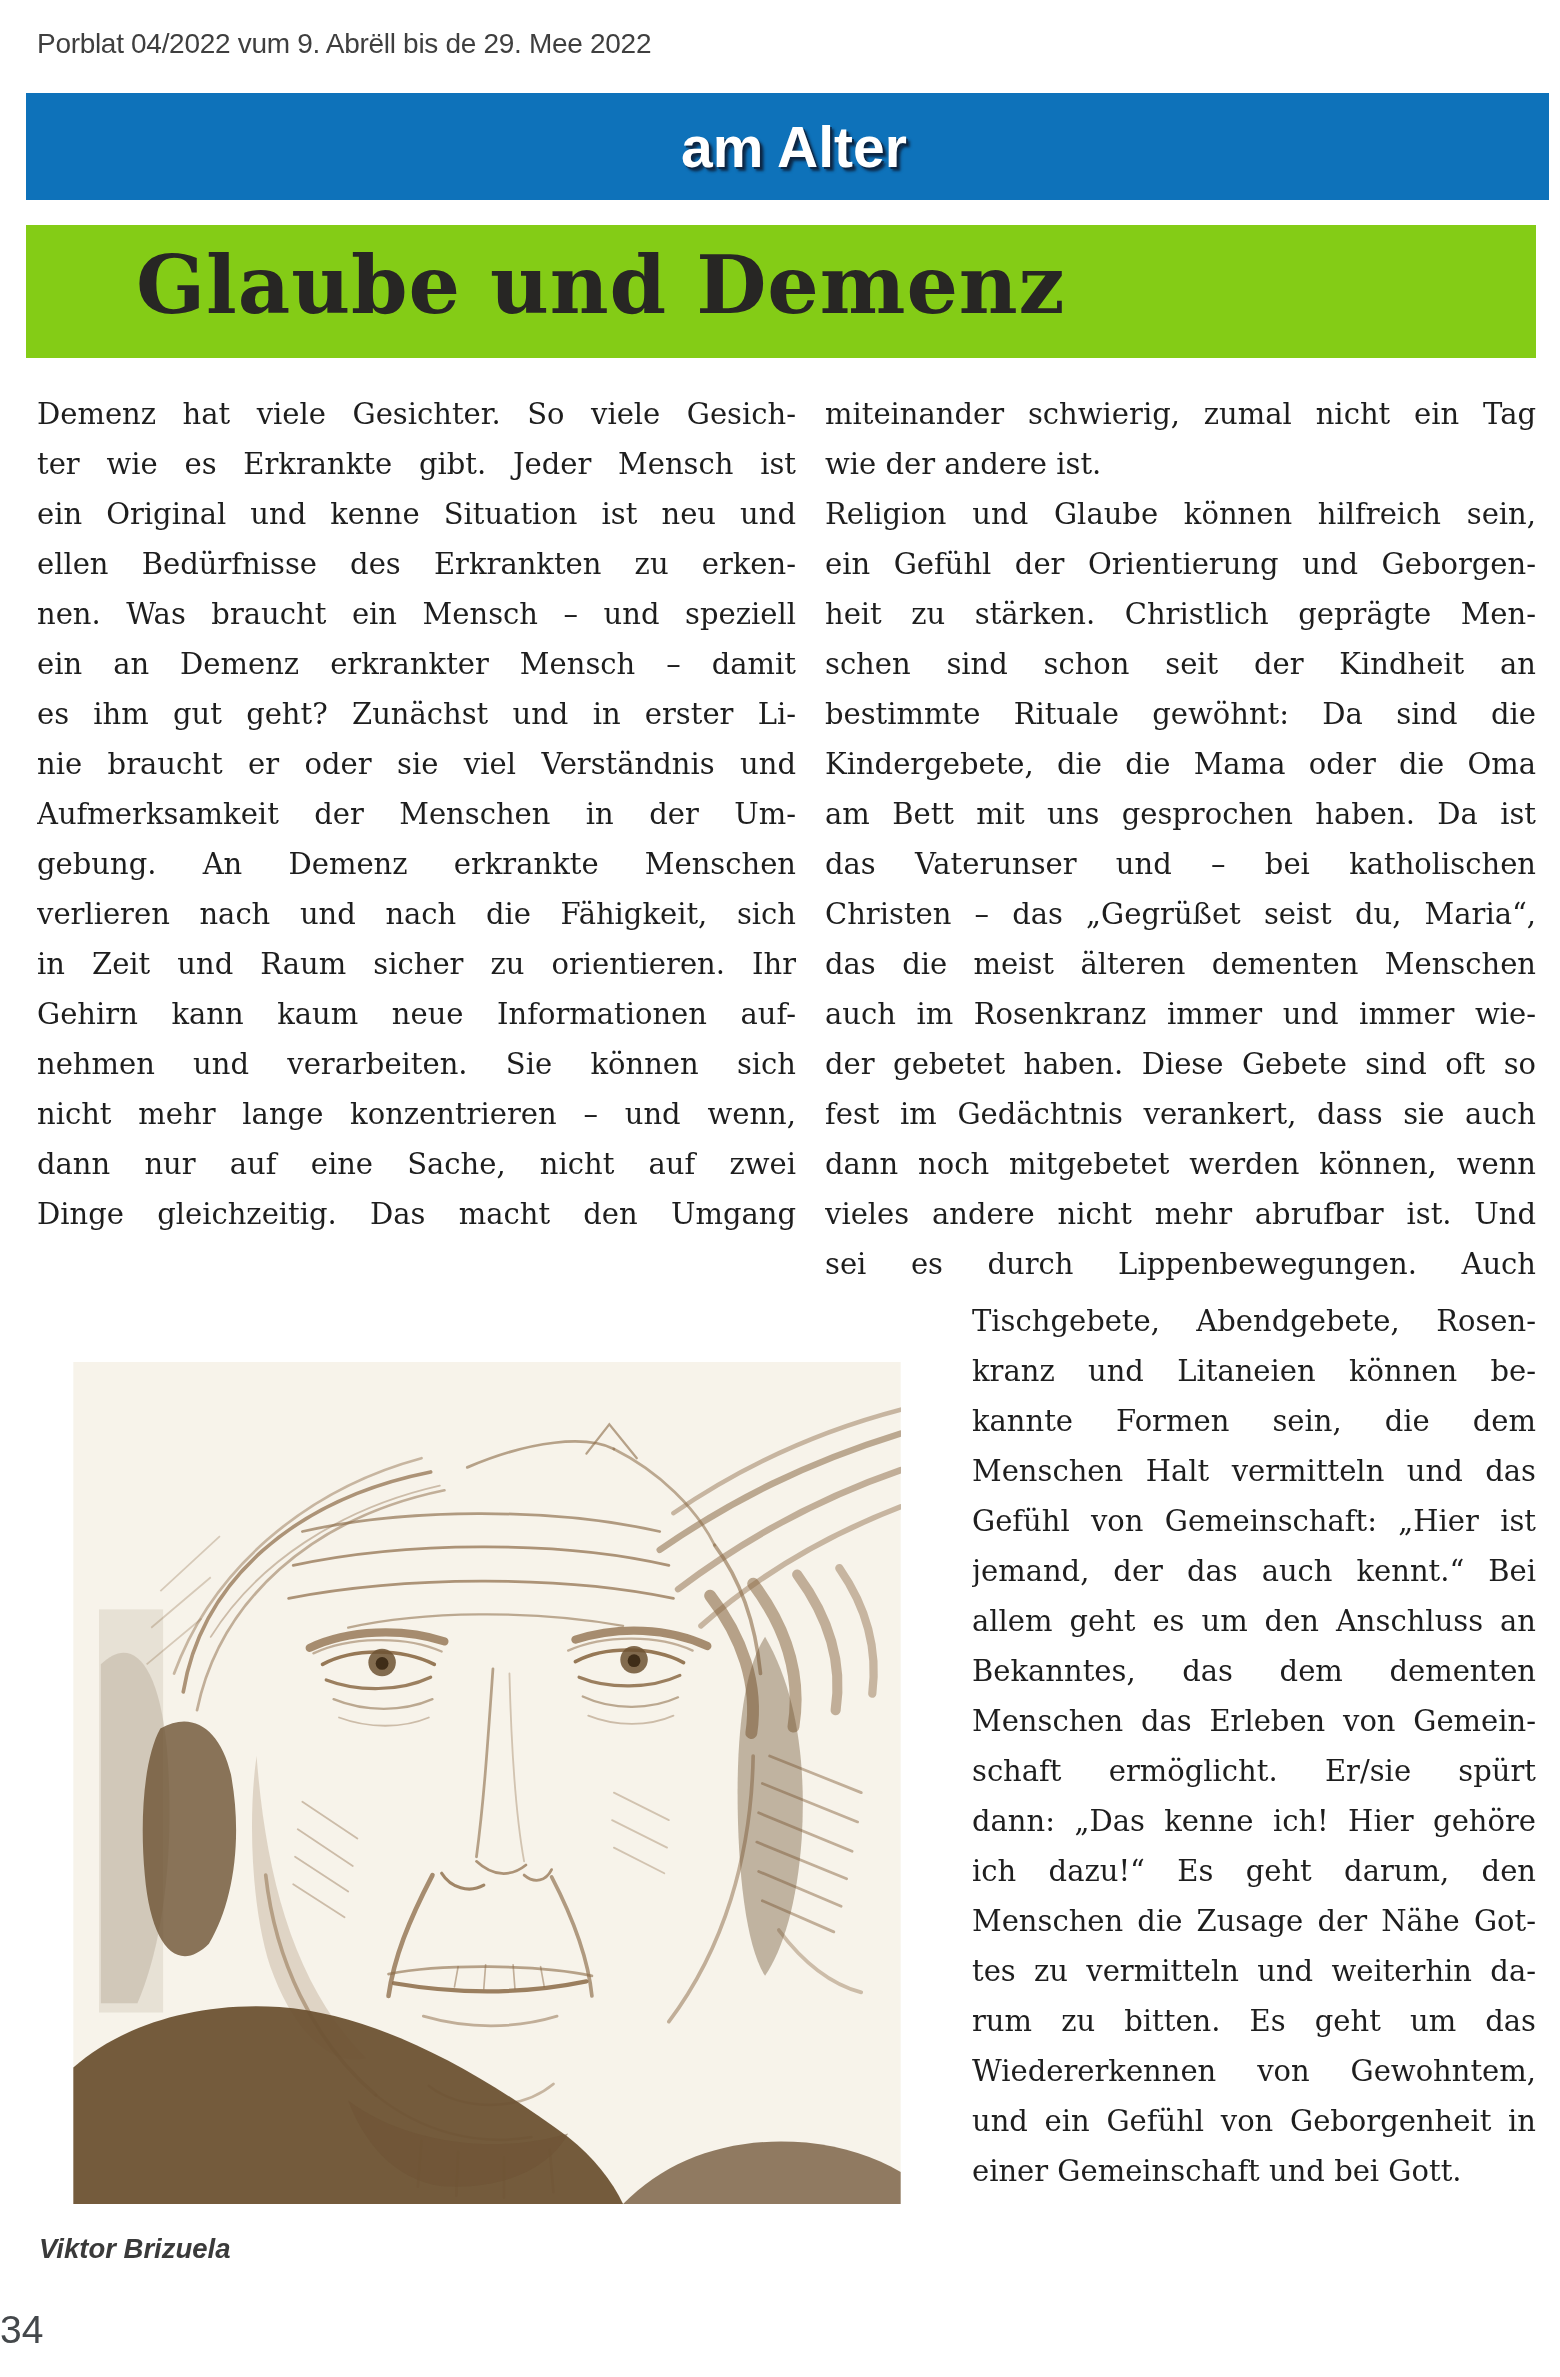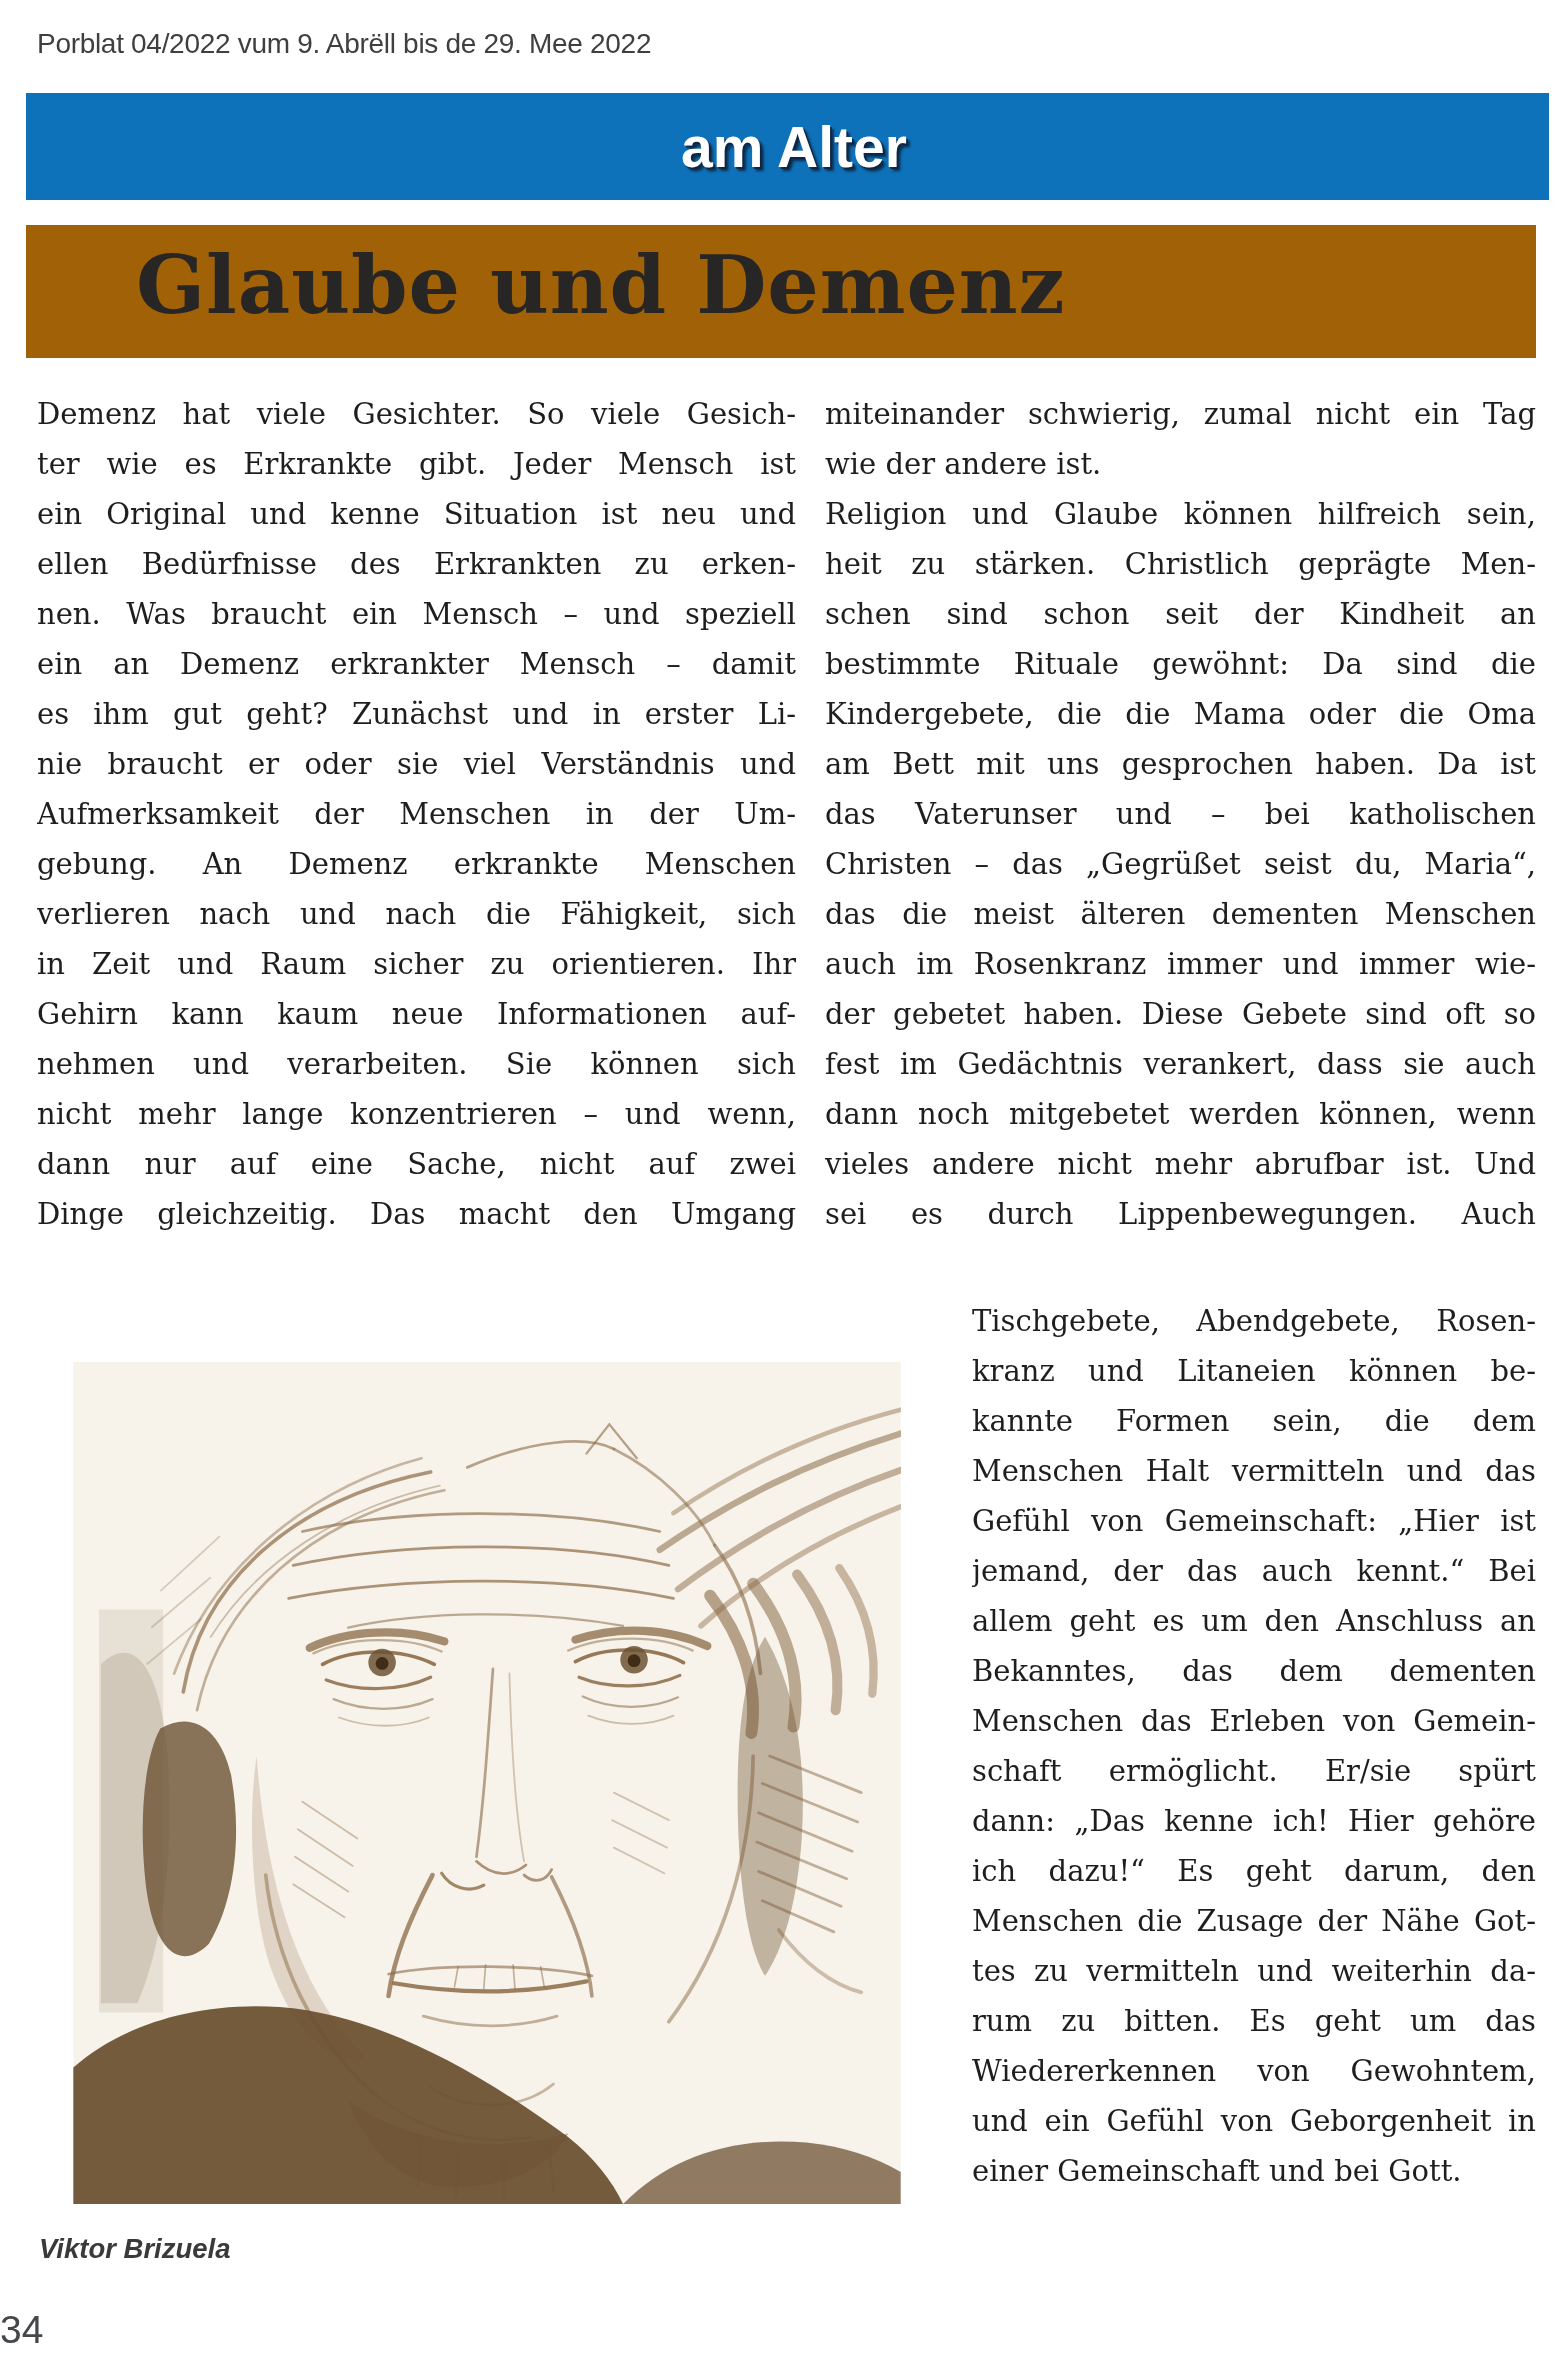--- a/index.html
+++ b/index.html
@@ -66,21 +66,21 @@
 <body>
 
 <div class="page">
 
   <div class="issue-line">Porblat 04/2022 vum 9. Abrëll bis de 29. Mee 2022</div>
 
   <div class="section-banner" style="background-color: rgb(14, 114, 186);">
     <span class="section-banner-text">am Alter</span>
   </div>
 
-  <div class="title-banner" style="background-color: #a16207;">
+  <div class="title-banner" style="background-color: #84cc16;">
     <h1 class="article-title">Glaube und Demenz</h1>
   </div>
 
   <div class="col col-left">
       <div class="tline">Demenz hat viele Gesichter. So viele Gesich-</div>
       <div class="tline">ter wie es Erkrankte gibt. Jeder Mensch ist</div>
       <div class="tline">ein Original und kenne Situation ist neu und</div>
       <div class="tline">ellen Bedürfnisse des Erkrankten zu erken-</div>
       <div class="tline">nen. Was braucht ein Mensch – und speziell</div>
       <div class="tline">ein an Demenz erkrankter Mensch – damit</div>
@@ -93,20 +93,21 @@
       <div class="tline">Gehirn kann kaum neue Informationen auf-</div>
       <div class="tline">nehmen und verarbeiten. Sie können sich</div>
       <div class="tline">nicht mehr lange konzentrieren – und wenn,</div>
       <div class="tline">dann nur auf eine Sache, nicht auf zwei</div>
       <div class="tline">Dinge gleichzeitig. Das macht den Umgang</div>
     </div>
   <div class="col col-right">
       <div class="tline">miteinander schwierig, zumal nicht ein Tag</div>
       <div class="tline is-last">wie der andere ist.</div>
       <div class="tline">Religion und Glaube können hilfreich sein,</div>
+      <div class="tline">ein Gefühl der Orientierung und Geborgen-</div>
       <div class="tline">heit zu stärken. Christlich geprägte Men-</div>
       <div class="tline">schen sind schon seit der Kindheit an</div>
       <div class="tline">bestimmte Rituale gewöhnt: Da sind die</div>
       <div class="tline">Kindergebete, die die Mama oder die Oma</div>
       <div class="tline">am Bett mit uns gesprochen haben. Da ist</div>
       <div class="tline">das Vaterunser und – bei katholischen</div>
       <div class="tline">Christen – das „Gegrüßet seist du, Maria“,</div>
       <div class="tline">das die meist älteren dementen Menschen</div>
       <div class="tline">auch im Rosenkranz immer und immer wie-</div>
       <div class="tline">der gebetet haben. Diese Gebete sind oft so</div>

